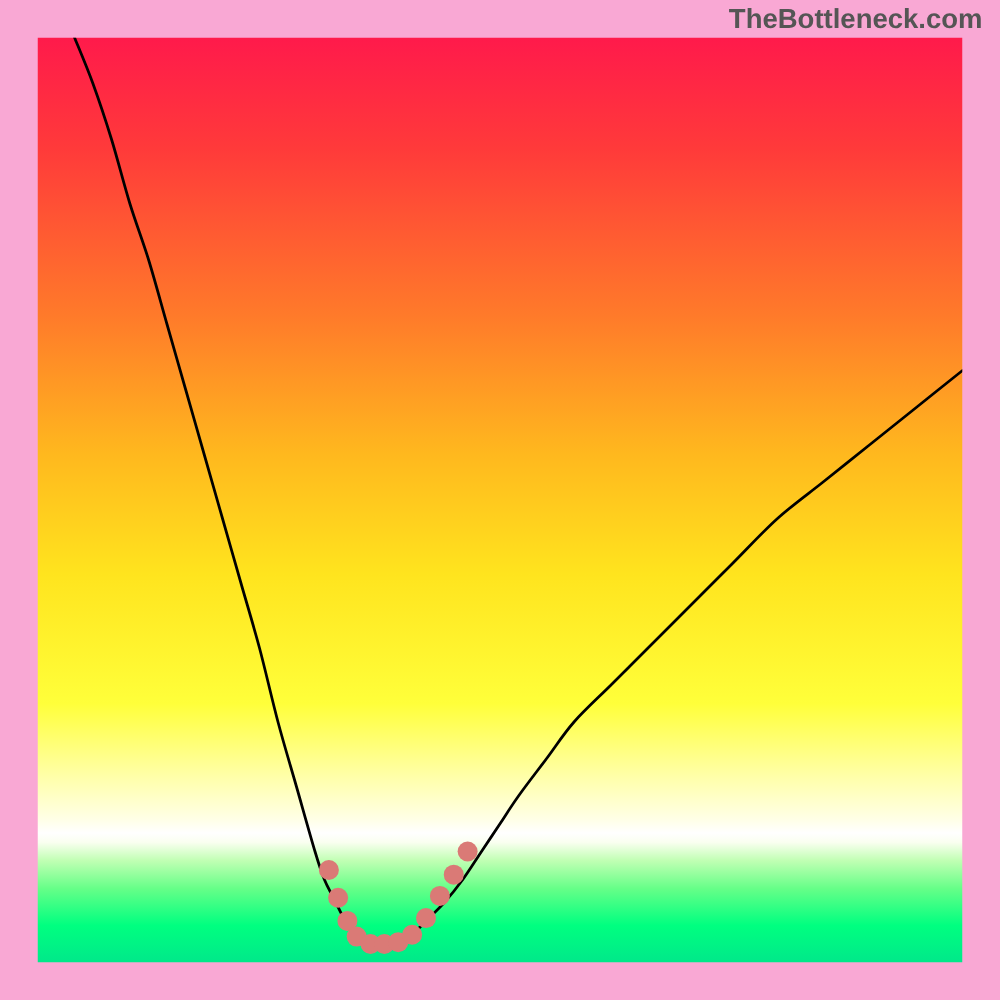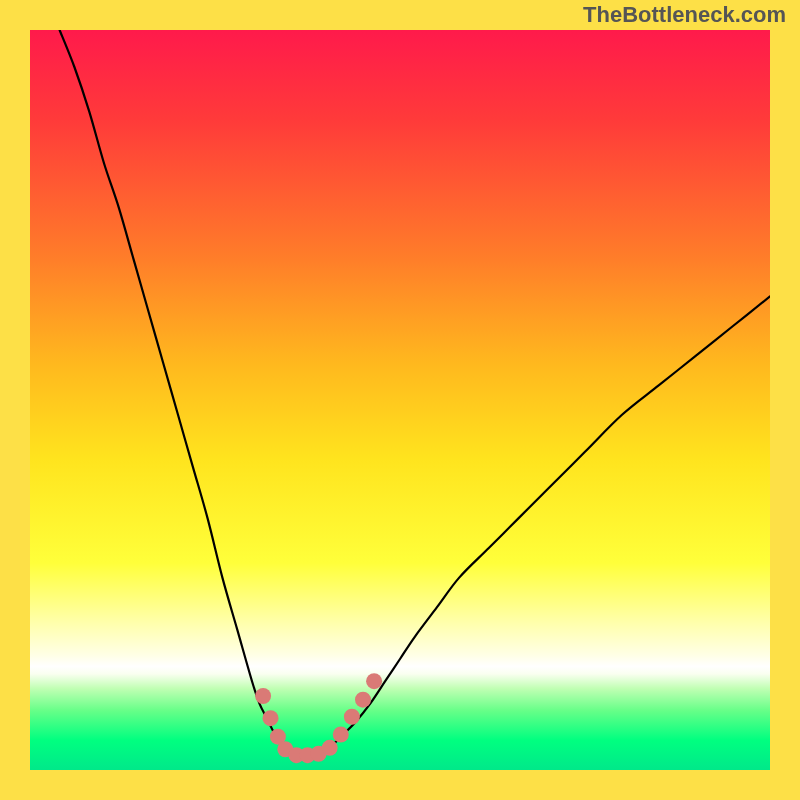--- a/index.html
+++ b/index.html
@@ -7,21 +7,21 @@
     padding: 0;
     width: 800px;
     height: 800px;
     background: #000;
     overflow: hidden;
     font-family: Arial, Helvetica, sans-serif;
   }
   .outer {
     width: 800px;
     height: 800px;
-    background: #fde047;
+    background: #f9a8d4;
     position: relative;
   }
   .watermark {
     position: absolute;
     top: 2px;
     right: 14px;
     font-size: 22px;
     font-weight: 600;
     color: #555;
     letter-spacing: 0;

